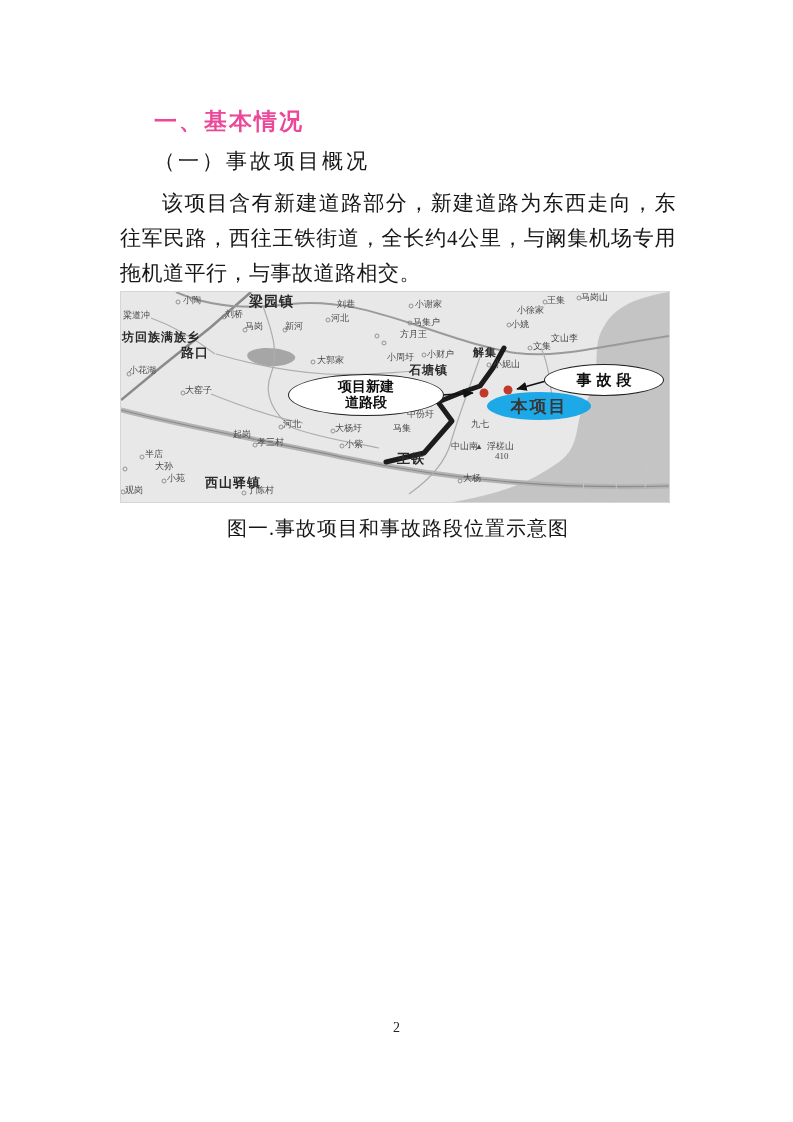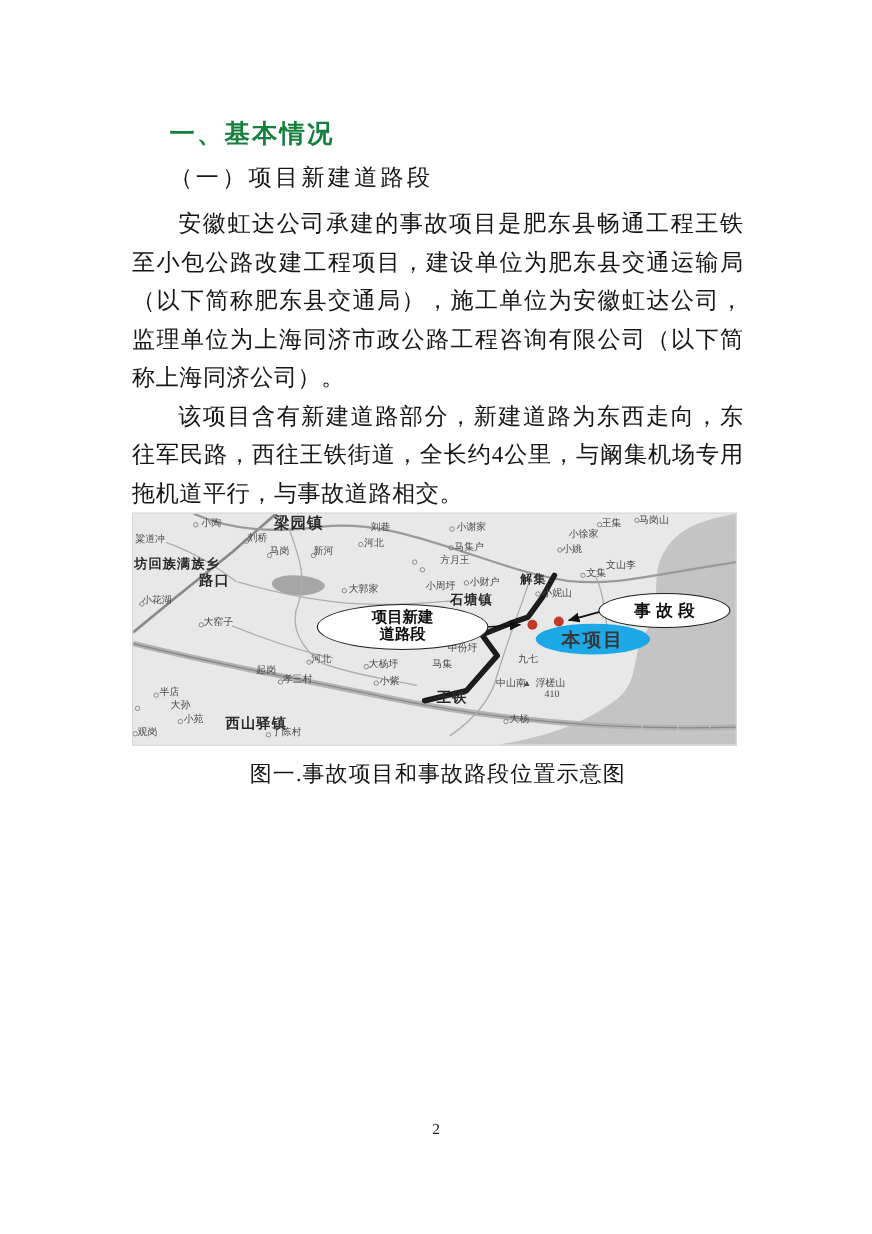--- a/index.html
+++ b/index.html
@@ -10,21 +10,21 @@
     box-sizing:border-box;
     padding:106px 117px 0 120px;
     font-family:"Liberation Serif",serif;
     color:#1a1a1a;
     overflow:hidden;
   }
   .h1{
     font-family:"Liberation Sans",sans-serif;
     font-size:23px;font-weight:bold;
     margin:0;height:40px;line-height:30px;
-    text-indent:34px;letter-spacing:2px;color:#15803d;
+    text-indent:34px;letter-spacing:2px;color:#ec4899;
   }
   .h2{
     font-size:21px;font-weight:normal;
     margin:0;height:40px;line-height:30px;
     text-indent:34px;letter-spacing:3px;color:#161616;
   }
   .body-para{
     margin:0;
     font-size:21px;line-height:35px;
     letter-spacing:0.5px;
@@ -85,23 +85,22 @@
     position:absolute;left:0;right:0;top:1020px;
     text-align:center;font-size:14px;color:#222;
   }
 </style>
 </head>
 <body>
 
 <div class="page">
 
   <div class="h1">一、基本情况</div>
-  <div class="h2">（一）项目新建道路段</div>
-
-  <p class="body-para">安徽虹达公司承建的事故项目是肥东县畅通工程王铁至小包公路改建工程项目，建设单位为肥东县交通运输局（以下简称肥东县交通局），施工单位为安徽虹达公司，监理单位为上海同济市政公路工程咨询有限公司（以下简称上海同济公司）。</p>
+  <div class="h2">（一）事故项目概况</div>
+
   <p class="body-para">该项目含有新建道路部分，新建道路为东西走向，东往军民路，西往王铁街道，全长约4公里，与阚集机场专用拖机道平行，与事故道路相交。</p>
 
   <figure class="map-figure">
     <div class="map">
 
       <svg class="map-svg" viewBox="0 0 548 210" aria-hidden="true">
         <defs>
           <marker id="arr" markerWidth="9" markerHeight="8" refX="6.5" refY="3" orient="auto">
             <path d="M0,0 L7,3 L0,6 Z" fill="#111"></path>
           </marker>

